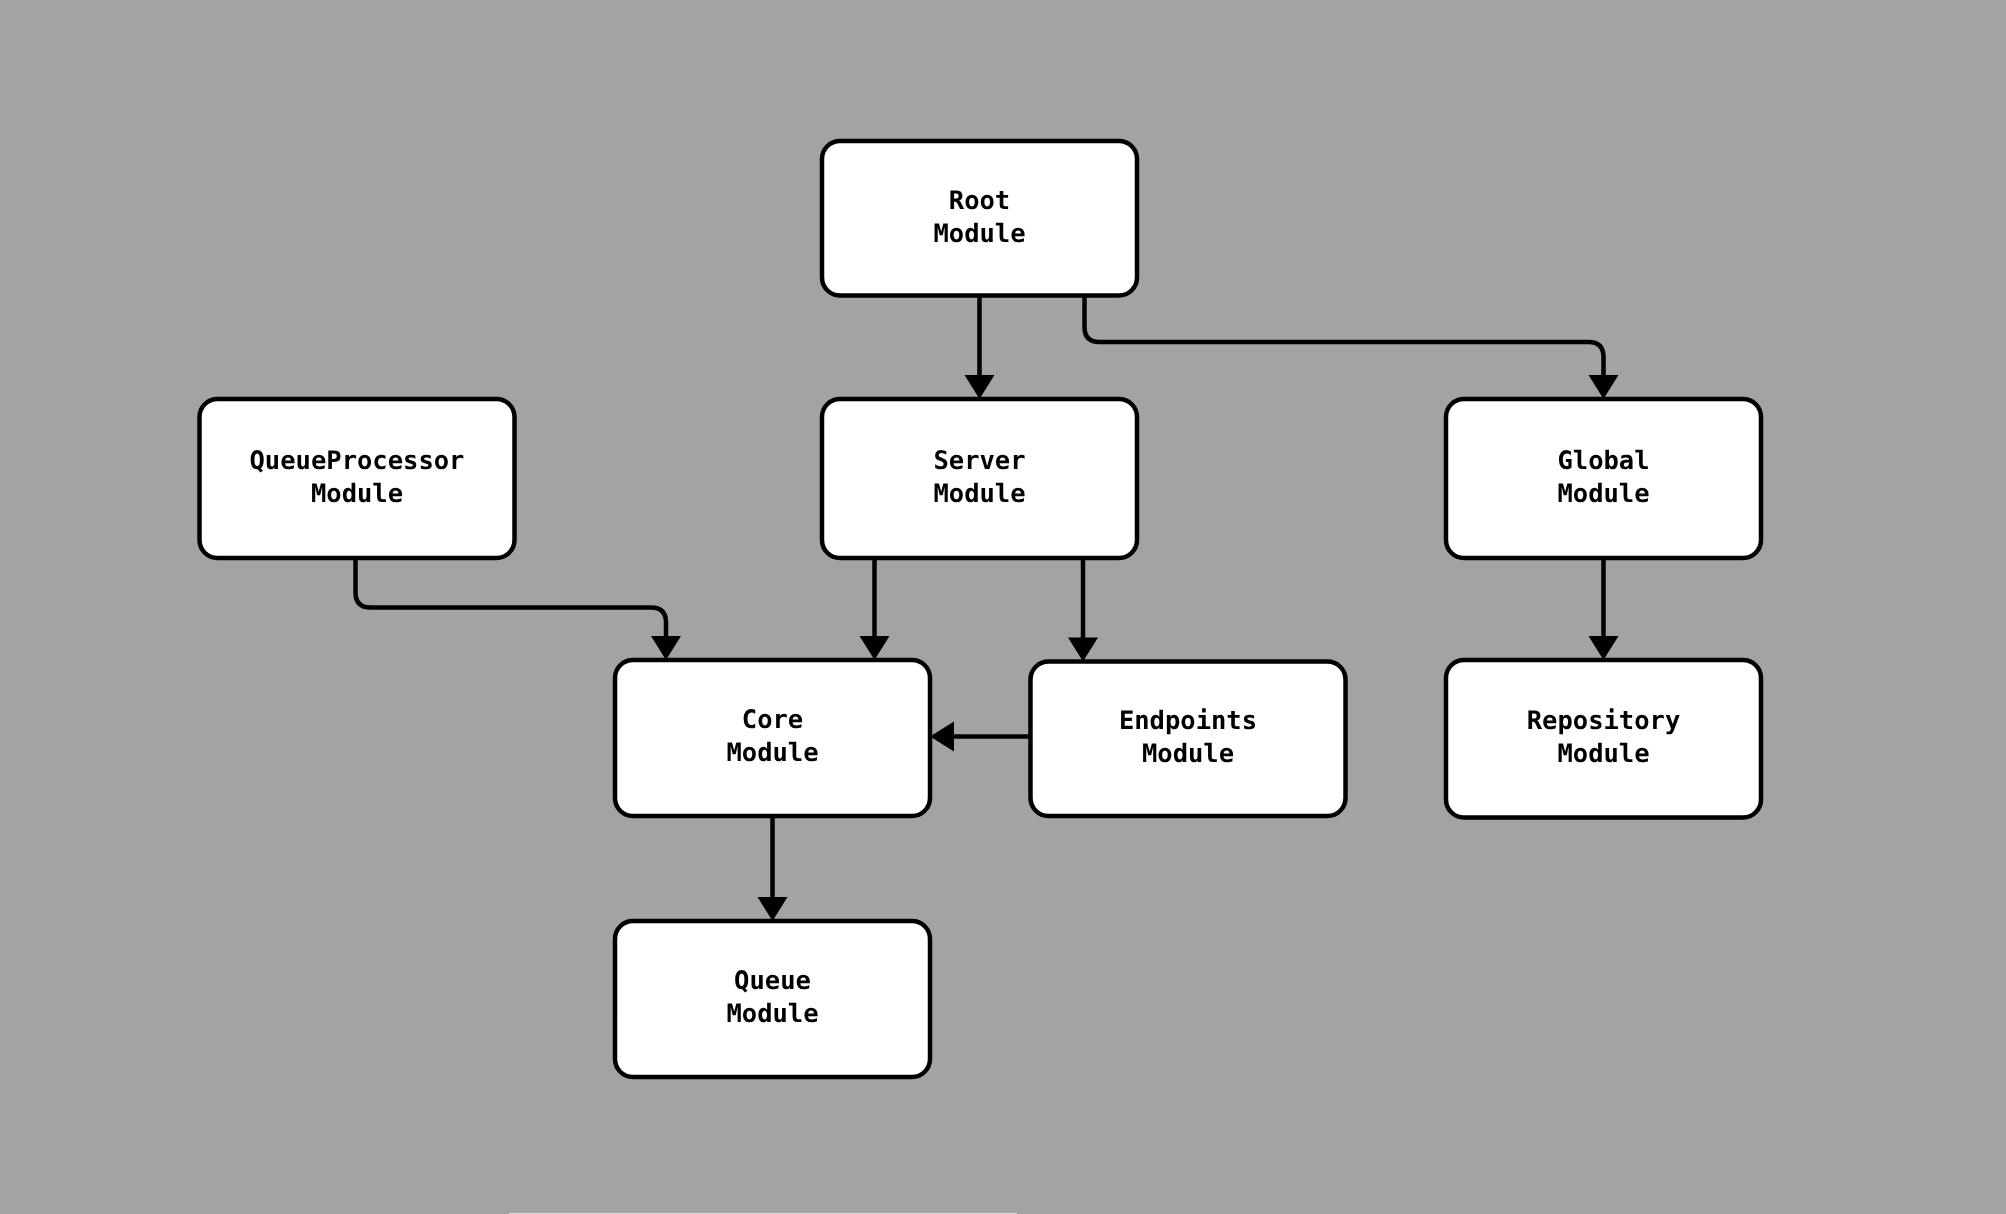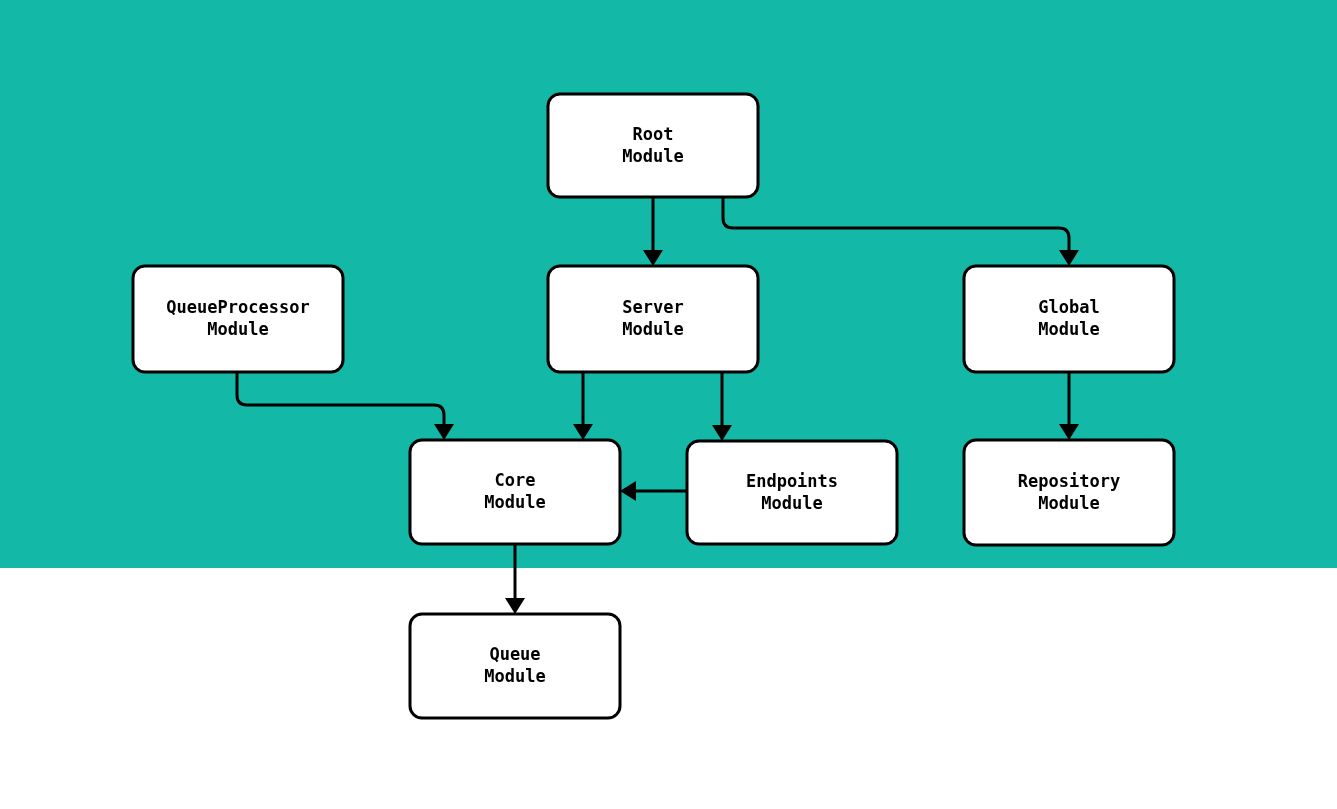--- a/index.html
+++ b/index.html
@@ -10,22 +10,22 @@
   }
   body {
     width: 1337px;
     height: 809px;
     overflow: hidden;
     font-family: "DejaVu Sans Mono", "Liberation Mono", monospace;
   }
   #diagram-root {
     position: relative;
     width: 1337px;
-    height: 568px;
-    background: #14b8a6;
+    height: 809px;
+    background: #a3a3a3;
   }
   svg#diagram-svg {
     display: block;
     width: 1337px;
     height: 809px;
   }
   .node-box {
     fill: #ffffff;
     stroke: #000000;
     stroke-width: 3;

